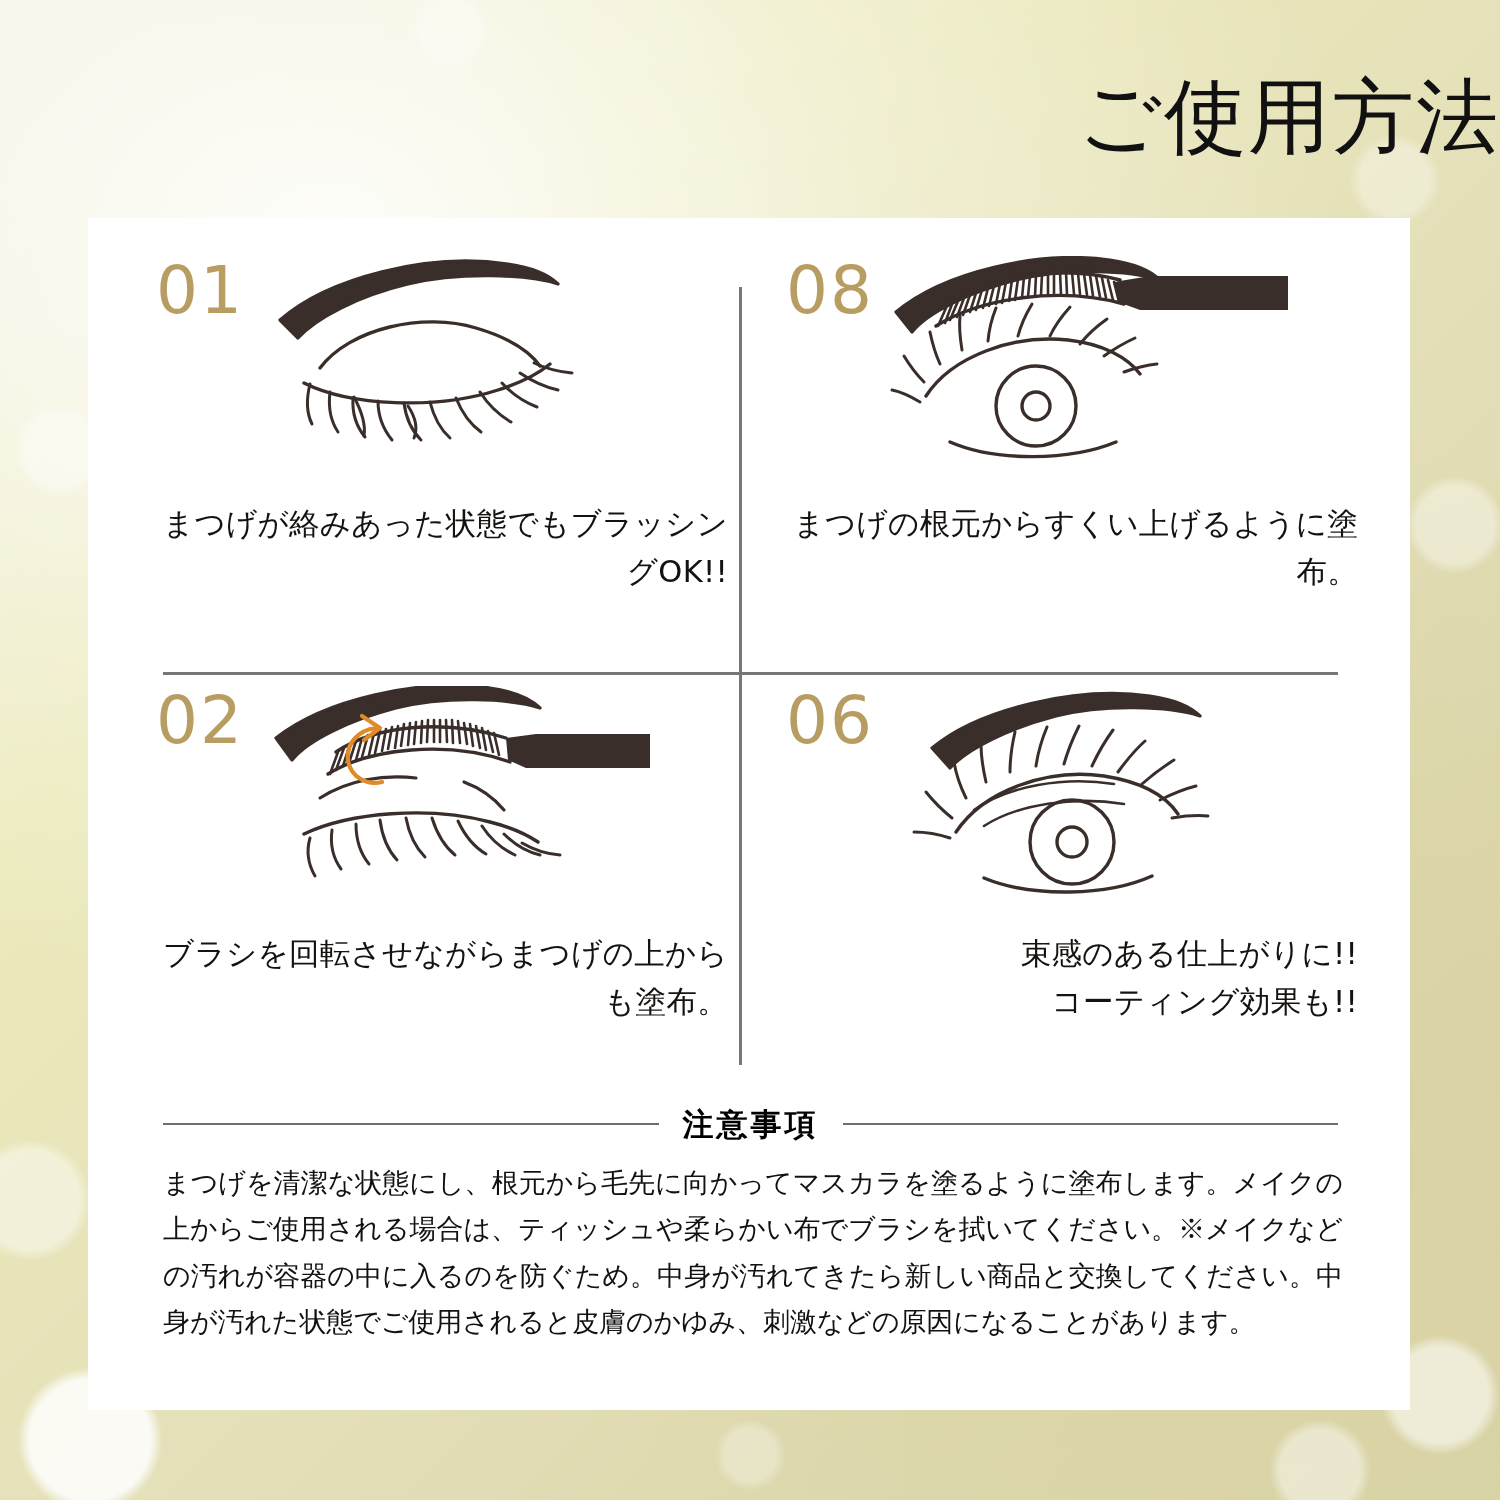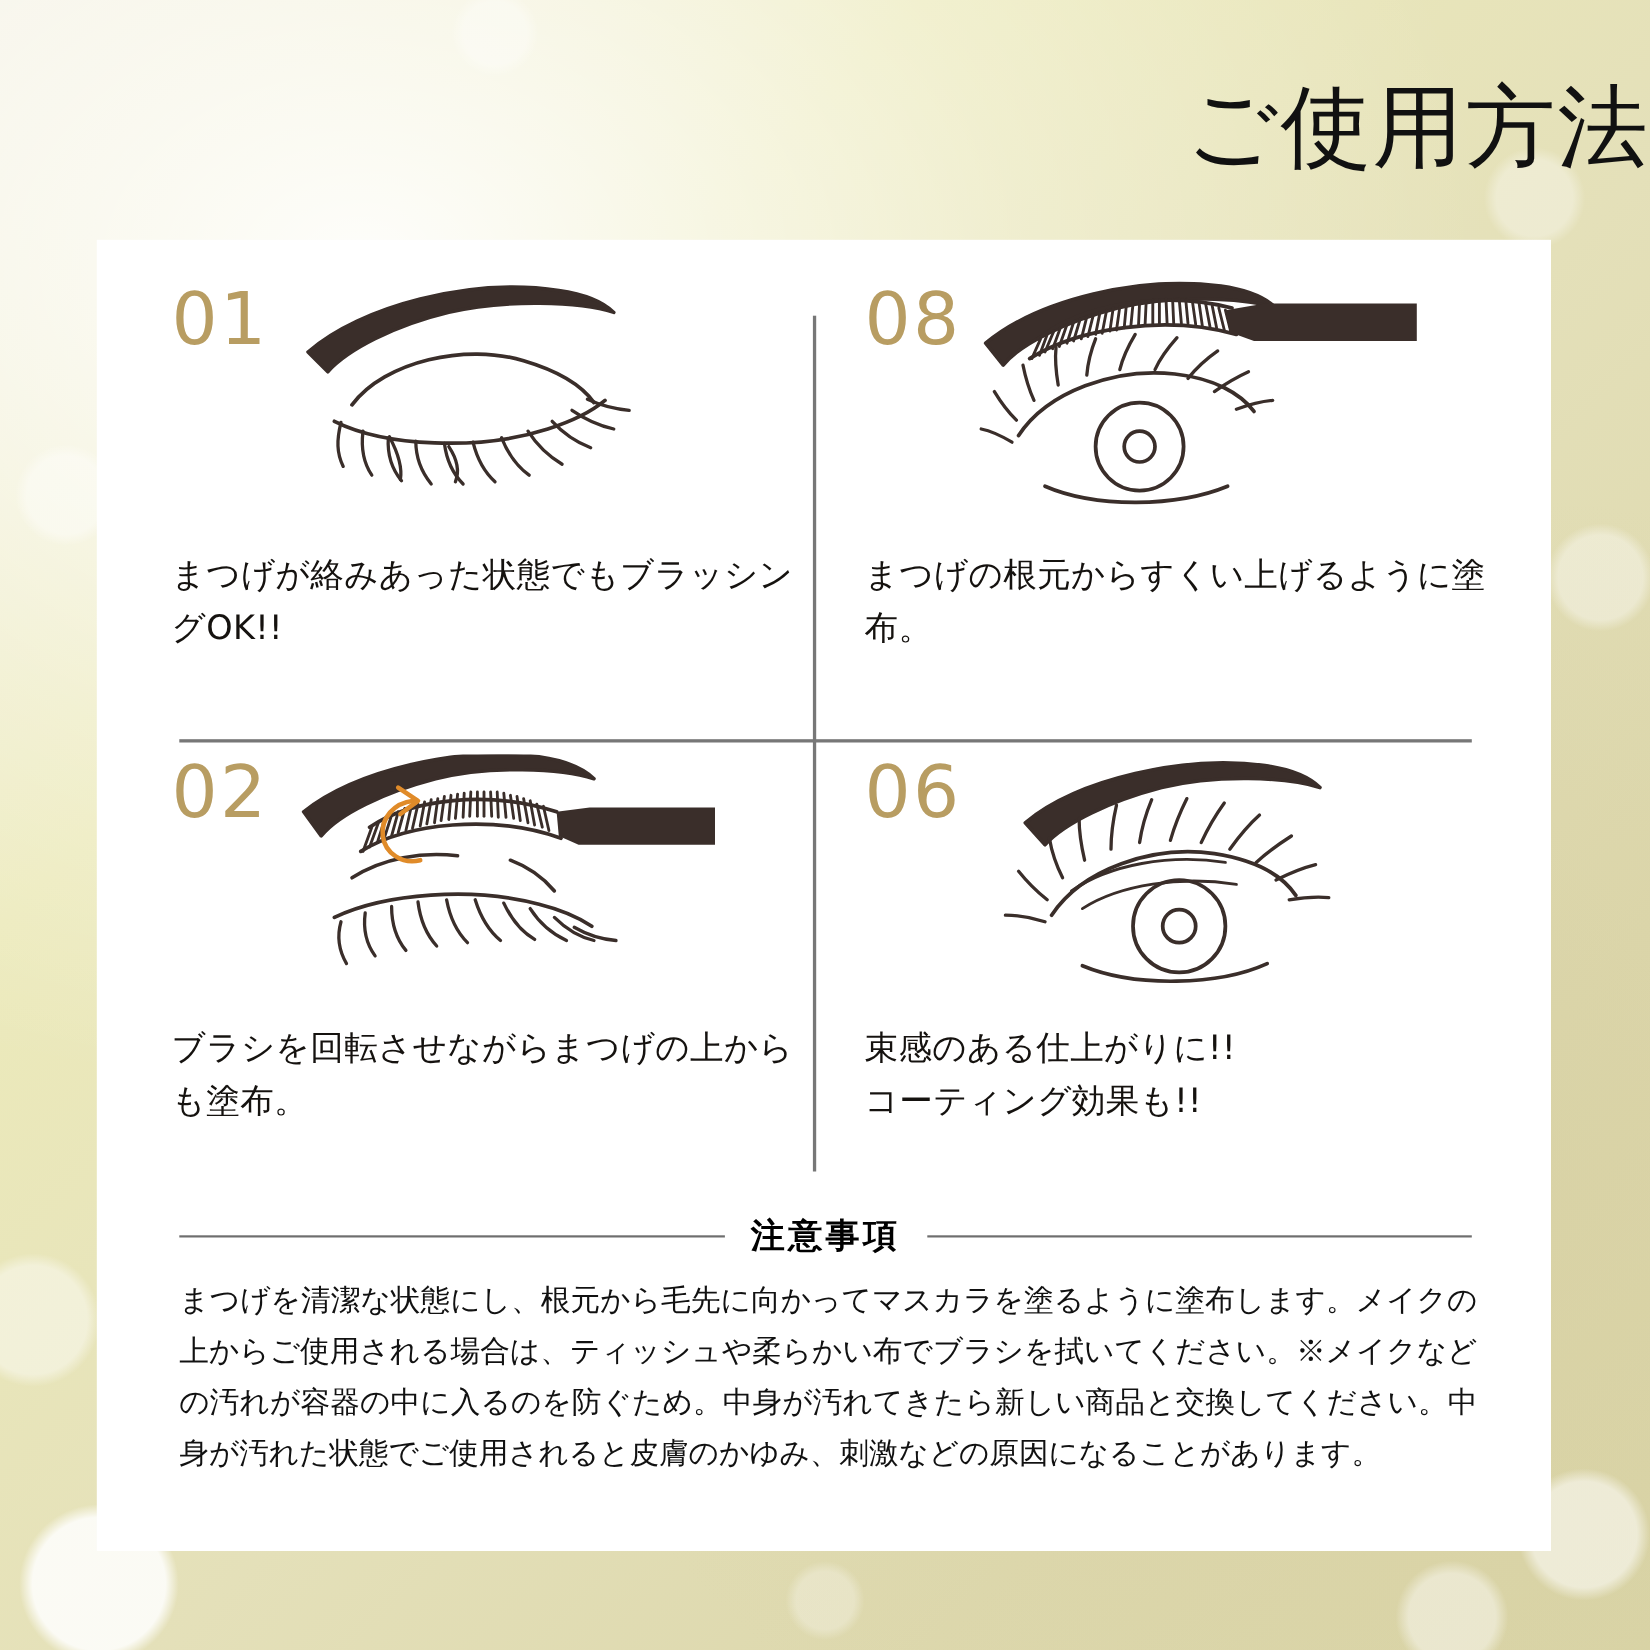--- a/index.html
+++ b/index.html
@@ -119,20 +119,21 @@
     position: absolute;
     left: 8px;
     top: 242px;
     width: 572px;
     font-size: 30.5px;
     line-height: 1.58;
     color: #15120f;
     letter-spacing: 0.3px;
     font-family: "DejaVu Sans", "Liberation Sans", sans-serif;
     white-space: pre-line;
+    text-align: right;
   }
 
   
   #notes {
     position: absolute;
     left: 0;
     top: 862px;
     width: 1322px;
   }
   #notes-heading-row {

